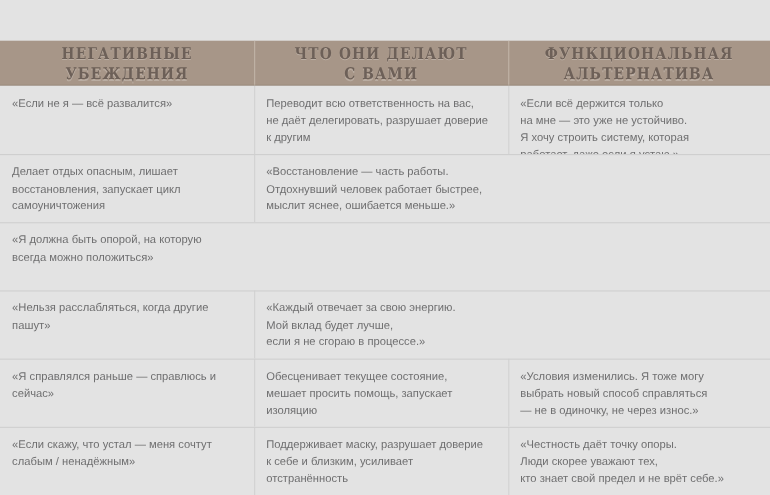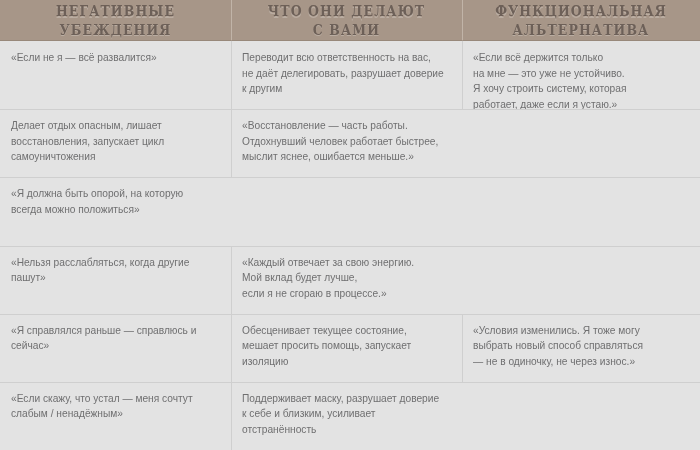--- a/index.html
+++ b/index.html
@@ -26,20 +26,21 @@
     position: relative;
   }
 
   
   .header-row {
     display: flex;
     height: 41px;
     flex: 0 0 41px;
     background: #a79688;
     position: relative;
+    margin-top: 37px;
   }
   .header-row::after {
     content: "";
     position: absolute;
     left: 0; right: 0; bottom: 0;
     height: 1px;
     background: #8d7d70;
     opacity: .55;
   }
   .header-cell {
@@ -212,16 +213,21 @@
     <div class="data-row">
       <div class="cell col-0">
         <span class="cell-text">«Если скажу, что устал — меня сочтут
 слабым / ненадёжным»</span>
       </div>
       <div class="cell col-1">
         <span class="cell-text">Поддерживает маску, разрушает доверие
 к себе и близким, усиливает
 отстранённость</span>
       </div>
+      <div class="cell col-2">
+        <span class="cell-text">«Честность даёт точку опоры.
+Люди скорее уважают тех,
+кто знает свой предел и не врёт себе.»</span>
+      </div>
     </div>
 
   </div>
 </div>
 
 </body></html>

